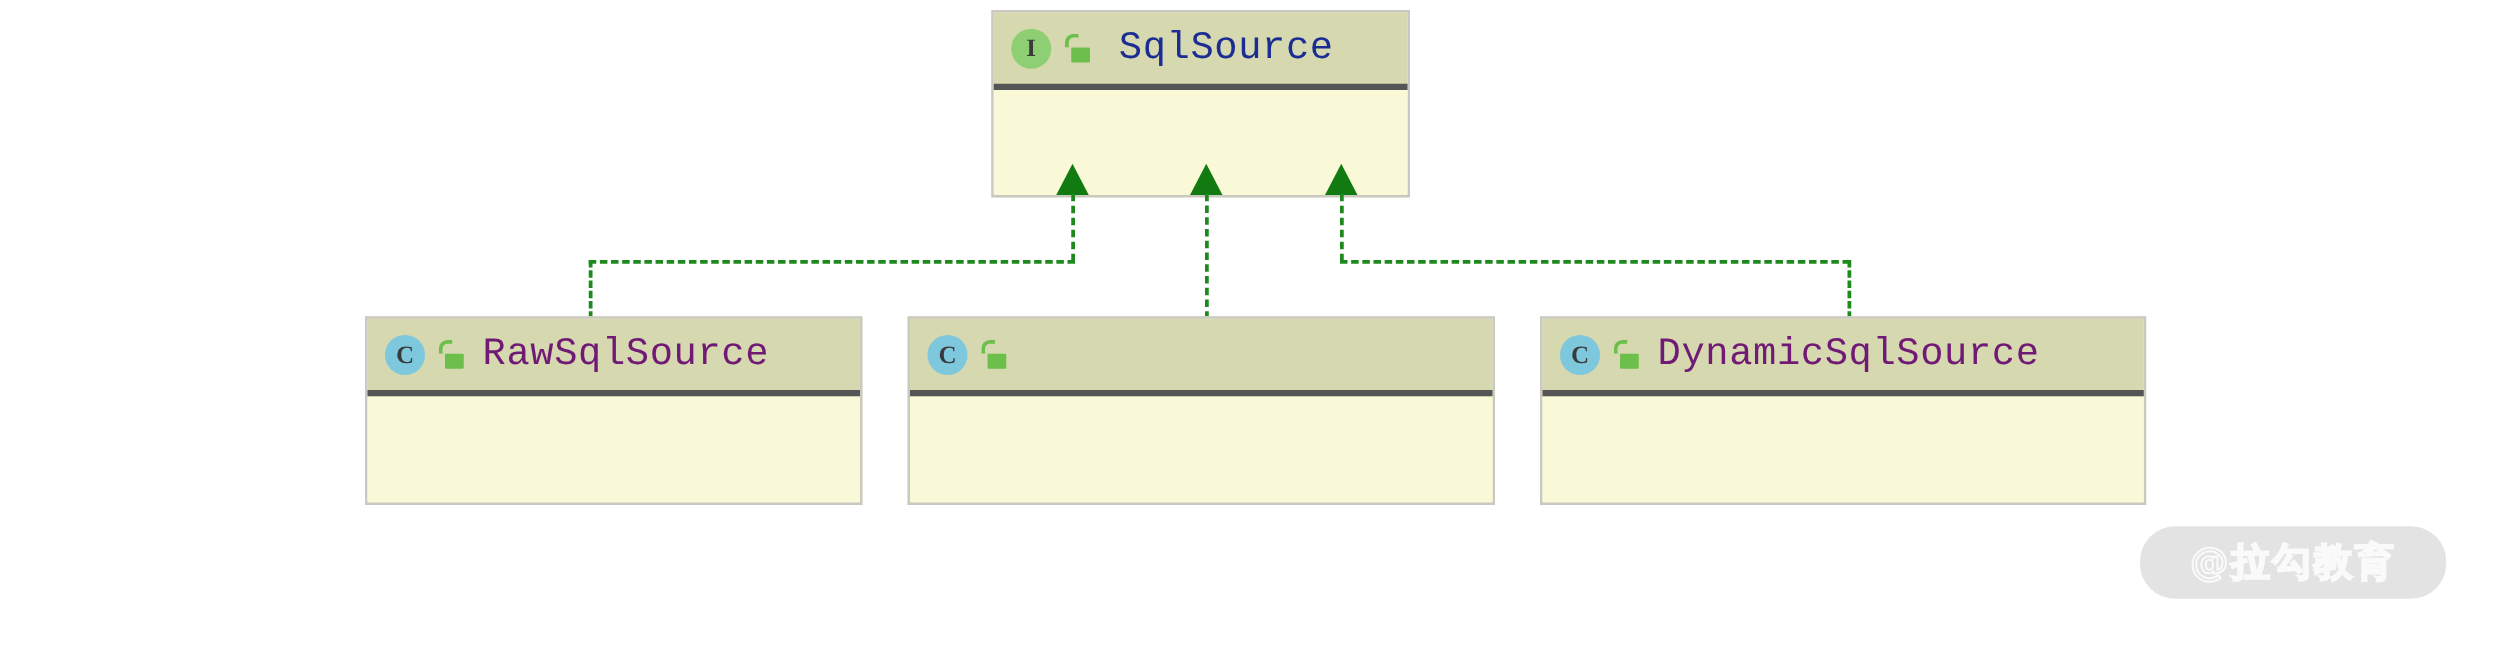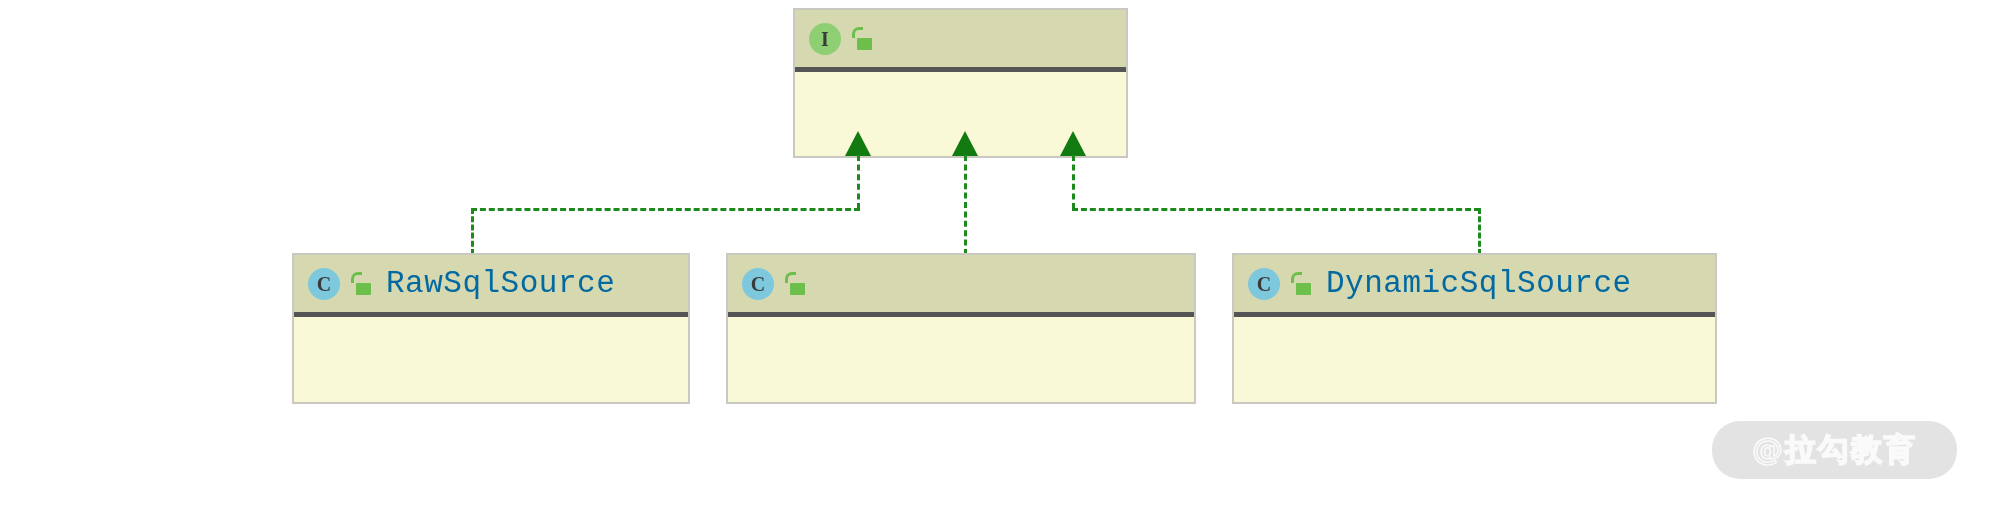--- a/index.html
+++ b/index.html
@@ -92,21 +92,21 @@
   }
 
   .uml-title {
     margin-left: 22px;
     font-family: "Liberation Mono", "DejaVu Sans Mono", monospace;
     font-size: 31px;
     letter-spacing: 0.5px;
     white-space: nowrap;
   }
   .uml-title.iface-name { color: #1b2d93; }
-  .uml-title.class-name { color: #0369a1; margin-left: 14px; }
+  .uml-title.class-name { color: #701a75; margin-left: 14px; }
 
   
   .edge-v, .edge-h {
     position: absolute;
     background-image: none;
   }
   .edge-v {
     width: 0;
     border-left: 3px dashed #1e8a1e;
   }
@@ -145,20 +145,21 @@
 
 <div id="canvas">
 
   <div class="uml-node iface" style="left:793px; top:8px; width:335px; height:150px;">
     <div class="uml-header">
       <span class="type-badge iface">I</span>
       <span class="lock-icon">
         <span class="shackle"></span>
         <span class="lockbody"></span>
       </span>
+      <span class="uml-title iface-name">SqlSource</span>
     </div>
     <div class="uml-body" style="height:83px;"></div>
   </div>
 
   <div class="arrowhead" style="left:845px; top:131px;"></div>
   <div class="edge-v" style="left:857px; top:155px; height:54px;"></div>
   <div class="edge-h" style="left:471px; top:208px; width:389px;"></div>
   <div class="edge-v" style="left:471px; top:208px; height:47px;"></div>
 
   <div class="arrowhead" style="left:952px; top:131px;"></div>

